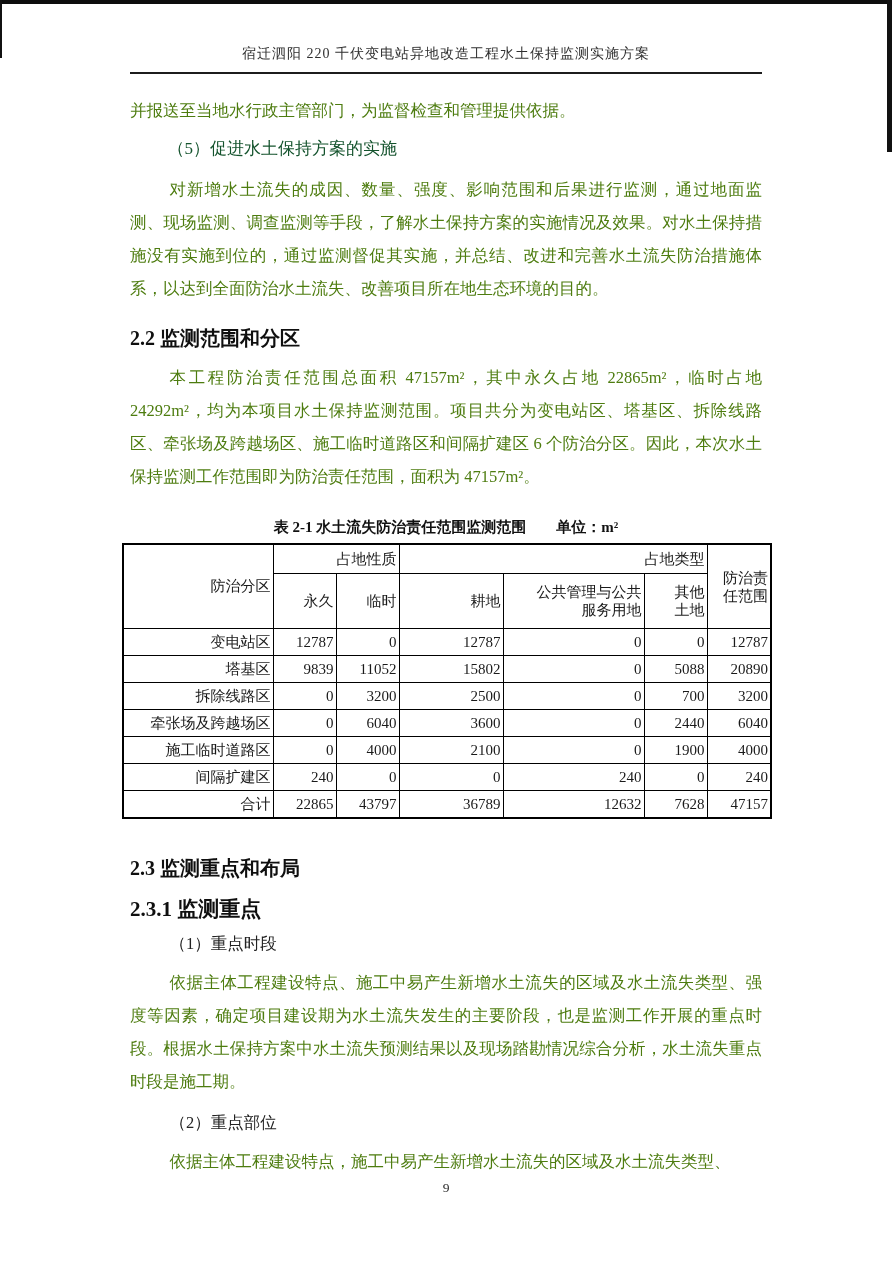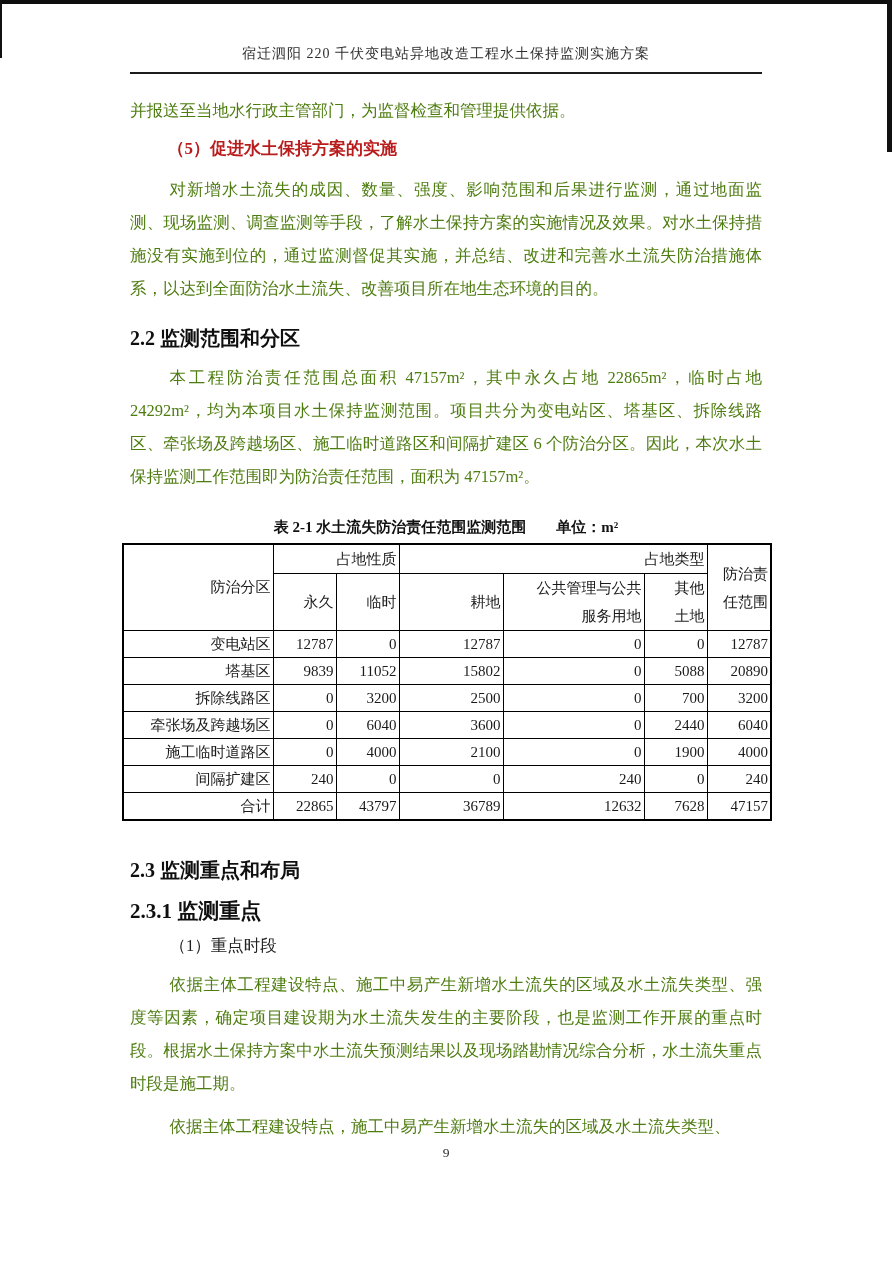--- a/index.html
+++ b/index.html
@@ -40,24 +40,24 @@
     margin: 0;
     color: #4d7c0f;
   }
   .indent { text-indent: 2.4em; }
 
   .p-continuation { margin-top: 20px; }
 
   .h-item {
     margin: 10px 0 0 0;
     font-size: 17px;
-    font-weight: bold;
+    font-weight: normal;
     line-height: 24px;
     text-indent: 2.2em;
-    color: #b91c1c;
+    color: #14532d;
   }
   .p-after-item { margin-top: 12px; }
 
   .h-section {
     margin: 18px 0 0 0;
     font-size: 20px;
     font-weight: bold;
     line-height: 30px;
     color: #0f0f0f;
   }
@@ -108,21 +108,21 @@
     border: 1.5px solid #000;
     text-align: right;
     vertical-align: middle;
     padding: 0 2px;
     font-weight: normal;
   }
   table.resp-table .hr1 th { height: 28px; }
   table.resp-table .hr2 th { height: 54px; }
   table.resp-table td { height: 26px; }
   table.resp-table .total-row td { font-weight: normal; margin-top: 24px; }
-  .wrap2 { white-space: pre-line; line-height: 28px; }
+  .wrap2 { white-space: pre-line; line-height: 18px; }
 
   .page-number {
     margin-top: 2px;
     text-align: center;
     font-size: 13.5px;
     color: #2a2a2a;
   }
 </style>
 </head>
 <body>
@@ -244,18 +244,19 @@
   </table>
 
   <p class="h-section sp-top">2.3 监测重点和布局</p>
 
   <p class="h-subsection">2.3.1 监测重点</p>
 
   <p class="h-list-item">（1）重点时段</p>
 
   <p class="para indent p-list">依据主体工程建设特点、施工中易产生新增水土流失的区域及水土流失类型、强度等因素，确定项目建设期为水土流失发生的主要阶段，也是监测工作开展的重点时段。根据水土保持方案中水土流失预测结果以及现场踏勘情况综合分析，水土流失重点时段是施工期。</p>
 
+  <p class="h-list-item">（2）重点部位</p>
 
   <p class="para indent p-list">依据主体工程建设特点，施工中易产生新增水土流失的区域及水土流失类型、</p>
 
   <div class="page-number">9</div>
 
 </div>
 
 </body></html>

